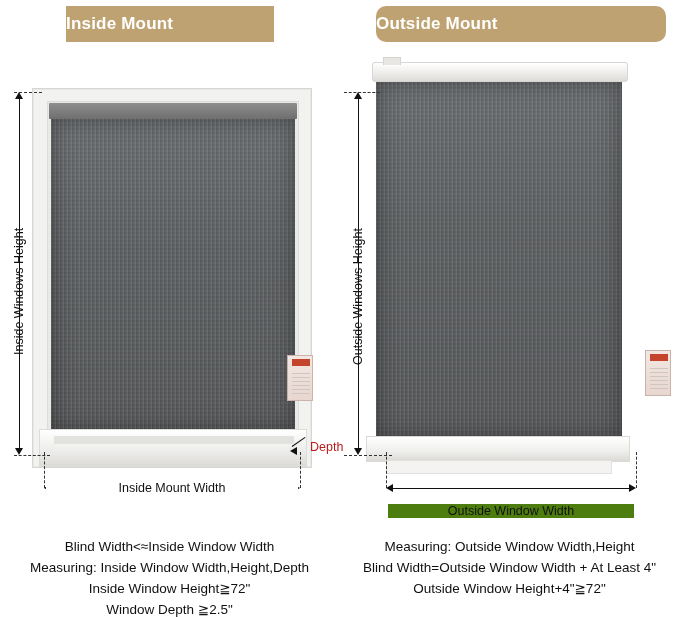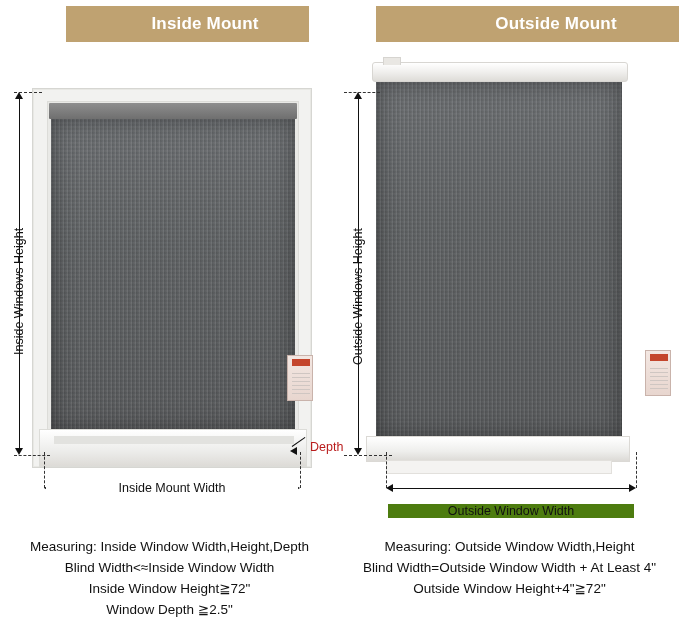--- a/index.html
+++ b/index.html
@@ -29,22 +29,21 @@
   .panel-right { left: 340px; }
 
   
   .banner {
     position: absolute;
     top: 6px;
     height: 36px;
     background: #bfa271;
     display: flex;
     align-items: center;
-    justify-content: center;
-    padding-left: 35px;
+    justify-content: flex-start;
   }
   .banner-text {
     font-size: 17px;
     font-weight: bold;
     color: #ffffff;
     letter-spacing: .2px;
   }
   .banner-left  { left: 66px;  width: 208px; }
   .banner-right { left: 36px;  width: 290px; }
 
@@ -327,32 +326,32 @@
     <div class="dim-h" style="left:46px; top:488px; width:252px;"></div>
     <div class="arrow arrow-left" style="left:44px; top:484px;"></div>
     <div class="arrow arrow-right" style="left:293px; top:484px;"></div>
     <div class="hlabel" style="left:46px; top:481px; width:252px; background:#fff;">Inside Mount Width</div>
 
     <div class="dim-h" style="left:292px; top:446px; width:16px; transform:rotate(-35deg); transform-origin:left center;"></div>
     <div class="arrow arrow-left" style="left:290px; top:447px;"></div>
     <div class="depth-label" style="left:310px; top:440px;">Depth</div>
 
     <div class="caption caption-left">
+      <div>Blind Width&lt;≈Inside Window Width</div>
       <div>Measuring: Inside Window Width,Height,Depth</div>
-      <div>Blind Width&lt;≈Inside Window Width</div>
       <div>Inside Window Height≧72"</div>
       <div>Window Depth ≧2.5"</div>
     </div>
   </div>
 
   <div class="panel panel-right">
     
   </div>
 
-  <div class="banner banner-right" style="left:376px;">
+  <div class="banner banner-right" style="left:376px;border-radius:10px;">
     <span class="banner-text">Outside Mount</span>
   </div>
 
   <div class="frame wall-outside"></div>
   <div class="headrail-outside"></div>
   <div class="fabric fabric-outside"></div>
   <div class="sill-outside"></div>
   <div class="apron-outside"></div>
   <div class="tag tag-right"></div>
 

